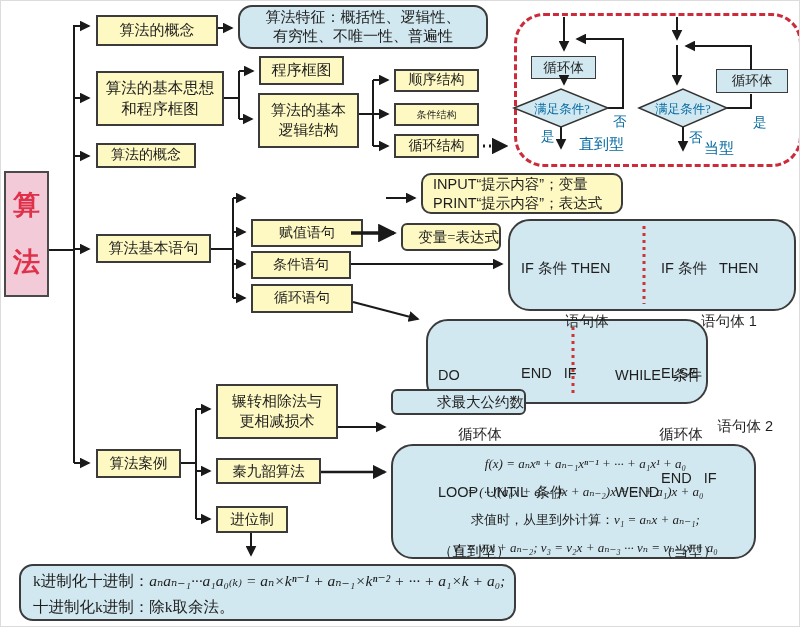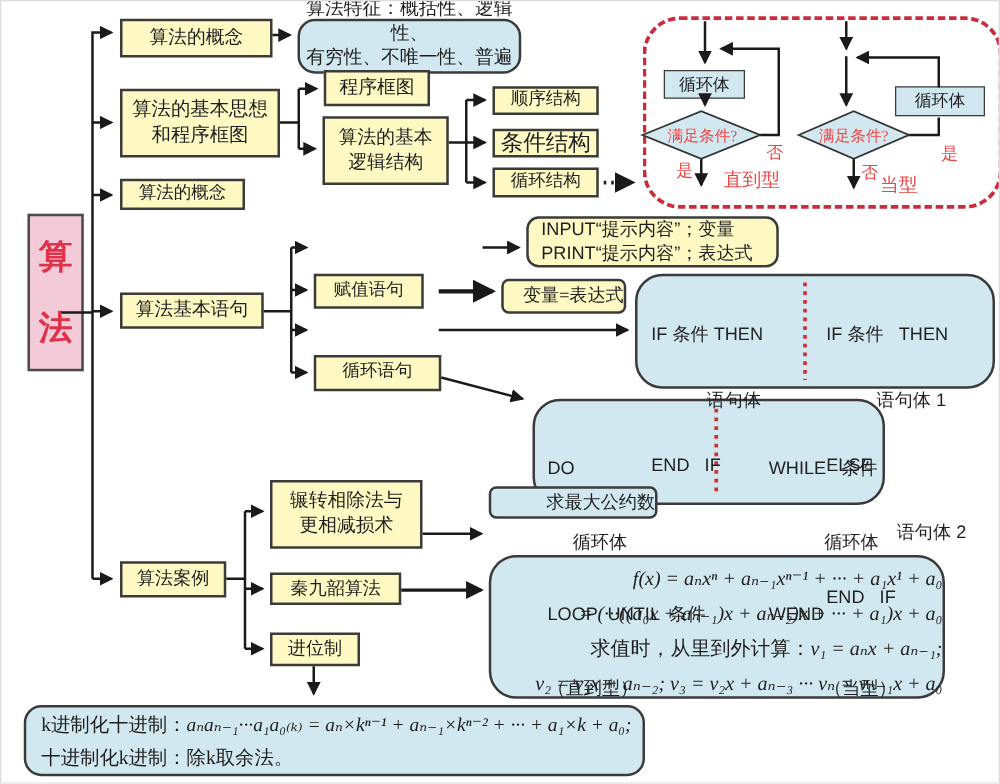--- a/index.html
+++ b/index.html
@@ -5,26 +5,26 @@
   html,body{margin:0;padding:0;background:#fff;}
   #stage{position:relative;width:800px;height:627px;background:#ffffff;border:1px solid #dcdcdc;box-sizing:border-box;overflow:hidden;font-family:"Liberation Serif","DejaVu Serif",serif;}
   .box{position:absolute;background:#fef9c3;border:2px solid #3b3b3b;box-sizing:border-box;display:flex;flex-direction:column;align-items:center;justify-content:center;font-size:15px;color:#1d1d1d;text-align:center;line-height:1.3;z-index:1;}
   .cyan{background:#d2e8f0;}
   .r10{border-radius:10px;}
   .r14{border-radius:14px;}
   .r20{border-radius:22px;}
   .r6{border-radius:6px;align-items:flex-end;}
   .thin{border-width:1.5px;}
   .sans{font-family:"Liberation Sans","DejaVu Sans",sans-serif;}
-  .root{background:#f3cbd8;border:2px solid #4a4a4a;color:#e0314b;font-weight:bold;font-size:27px;margin-left:18px;}
+  .root{background:#f3cbd8;border:2px solid #4a4a4a;color:#e0314b;font-weight:bold;font-size:27px;}
   .root span{width:1em;word-break:break-all;line-height:2.1;display:block;text-align:center;}
-  .lbl{position:absolute;z-index:3;color:#ef4444;}
+  .lbl{position:absolute;z-index:3;color:#0369a1;}
   .codecol{position:absolute;z-index:3;font-family:"Liberation Sans","DejaVu Sans",sans-serif;font-size:14.5px;color:#1f1f1f;white-space:pre;text-align:left;}
   .dashedbox{position:absolute;border:3px dashed #cb2b3a;border-radius:30px;z-index:0;}
-  .fline{white-space:pre;font-style:italic;font-size:16px;line-height:28px;text-align:right;width:100%;padding-left:24px;box-sizing:border-box;}
+  .fline{white-space:pre;font-style:italic;font-size:13px;line-height:28px;text-align:center;width:100%;padding-left:24px;box-sizing:border-box;}
   .fline .up{font-style:normal;}
   .bline{white-space:pre;font-size:15.5px;line-height:26px;text-align:left;width:100%;padding-left:12px;box-sizing:border-box;}
   .bline .it{font-style:italic;}
   svg{position:absolute;left:0;top:0;z-index:2;pointer-events:none;}
   .diamond-label{font-size:12.5px;text-align:center;}
   .small{font-size:13.5px;}
 </style>
 </head>
 <body>
 
@@ -32,55 +32,58 @@
 
   <div class="dashedbox" style="left:513px;top:12px;width:282px;height:148px"></div>
 
   <div class="box root" style="left:3px;top:170px;width:45px;height:126px">
       <span>算法</span>
     </div>
 
   <div class="box" style="left:95px;top:14px;width:122px;height:31px">
       <span>算法的概念</span>
     </div>
-  <div class="box cyan r14" style="left:237px;top:14px;width:179px;height:44px;font-size:15px">
+  <div class="box cyan r14" style="left:237px;top:4px;width:250px;height:44px;font-size:15px">
     <div>算法特征：概括性、逻辑性、</div>
     <div>有穷性、不唯一性、普遍性</div>
   </div>
 
   <div class="box" style="left:95px;top:70px;width:128px;height:55px;font-size:15.5px">
     <div>算法的基本思想</div>
     <div>和程序框图</div>
   </div>
   <div class="box" style="left:257px;top:92px;width:101px;height:55px">
     <div>算法的基本</div>
     <div>逻辑结构</div>
   </div>
   <div class="box" style="left:258px;top:55px;width:85px;height:29px">
       <span>程序框图</span>
     </div>
   <div class="box" style="left:393px;top:68px;width:85px;height:23px;font-size:14px">
       <span>顺序结构</span>
     </div>
-  <div class="box" style="left:393px;top:102px;width:85px;height:23px;font-size:18px">
+  <div class="box" style="left:393px;top:102px;width:85px;height:23px;font-size:10px">
       <span>条件结构</span>
     </div>
   <div class="box" style="left:393px;top:133px;width:85px;height:24px;font-size:14px">
       <span>循环结构</span>
     </div>
 
   <div class="box" style="left:95px;top:142px;width:100px;height:25px;font-size:14px">
       <span>算法的概念</span>
     </div>
 
   <div class="box" style="left:95px;top:233px;width:115px;height:29px">
       <span>算法基本语句</span>
     </div>
-  <div class="box" style="left:250px;top:218px;width:88px;height:28px;font-size:14px">
+  <div class="box" style="left:250px;top:218px;width:112px;height:28px;font-size:14px">
       <span>赋值语句</span>
+    </div>
+  <div class="box" style="left:250px;top:250px;width:100px;height:28px;font-size:14px">
+      <span>条件语句</span>
     </div>
   <div class="box" style="left:250px;top:283px;width:102px;height:29px;font-size:14px">
       <span>循环语句</span>
     </div>
 
   <div class="box r10 sans" style="left:420px;top:172px;width:202px;height:41px;font-size:14.5px;align-items:flex-start;padding-left:10px">
     <div style="text-align:center">INPUT“提示内容”；变量</div>
     <div style="text-align:left">PRINT“提示内容”；表达式</div>
   </div>
   <div class="box r6" style="left:400px;top:222px;width:100px;height:28px;font-size:14.5px">

